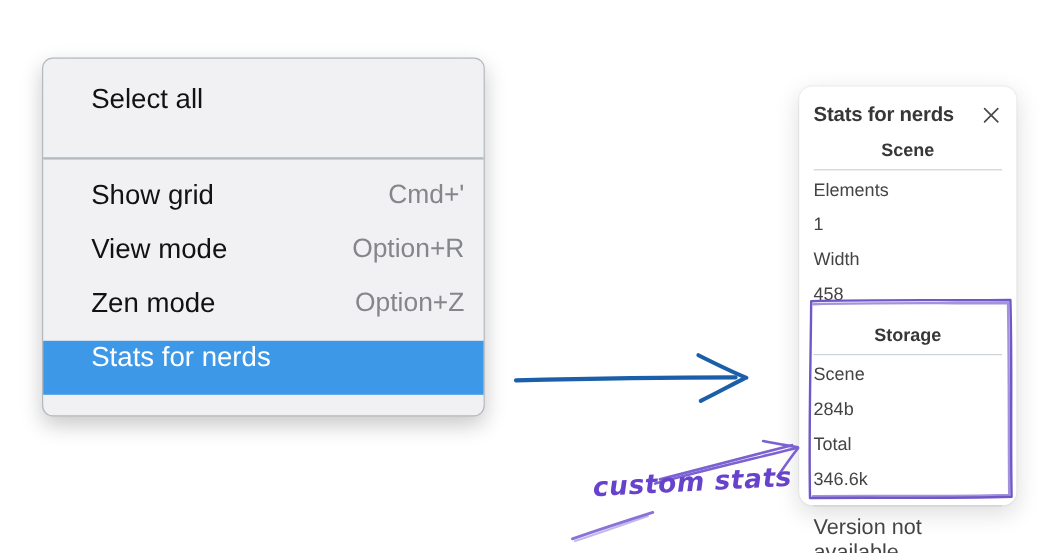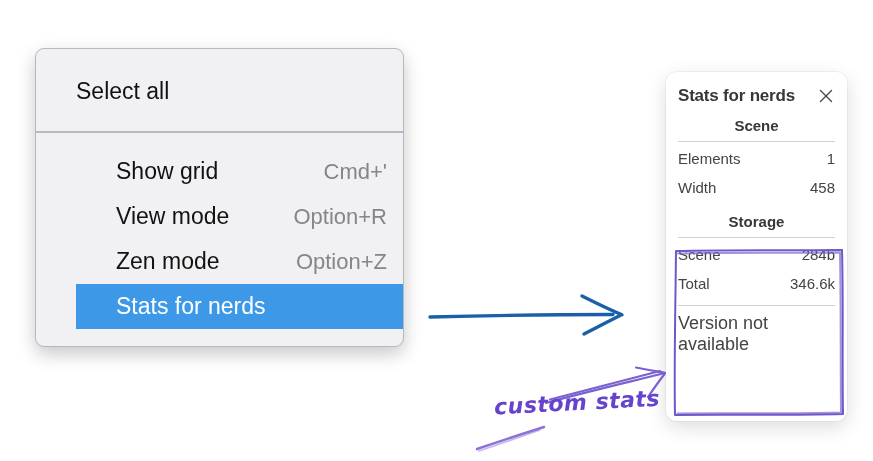--- a/index.html
+++ b/index.html
@@ -12,24 +12,24 @@
   
   .menu{
     position:absolute;left:35px;top:48px;width:369px;height:299px;
     background:#f1f1f3;
     border:1.5px solid #b3b9c0;
     border-radius:9px;
     box-shadow:0 7px 18px rgba(0,0,0,.22);
     box-sizing:border-box;
   }
   .menu-section-1{padding-top:20px;padding-bottom:17px;}
-  .menu-section-2{padding-top:16px;padding-bottom:18px;margin-left:40px;}
+  .menu-section-2{padding-top:16px;padding-bottom:18px;}
   .menu-separator{border-top:2px solid #b5bac1;margin:0;}
   .menu-item{
-    height:45px;display:flex;align-items:center;justify-content:space-between;
+    height:45px;display:flex;justify-content:space-between;
     padding:0 16px 0 40px;
     font-size:23px;color:#121212;cursor:default;gap:17px;
   }
   .menu-item .shortcut{color:#85868a;font-size:22px;}
   .menu-item.selected{background:#3d99e8;color:#ffffff;}
   .menu-item.selected .shortcut{color:rgba(255,255,255,.8);}
 
   
   .stats-panel{
     position:absolute;left:666px;top:72px;width:181px;height:349px;
@@ -37,21 +37,21 @@
     box-shadow:0 0 0 1px rgba(0,0,0,.04), 0 6px 20px rgba(0,0,0,.14);
     box-sizing:border-box;
     padding:14px 12px 10px 12px;
     color:#3b3b3b;
   }
   .stats-title-row{display:flex;align-items:center;justify-content:space-between;}
   .stats-title{font-size:17px;font-weight:bold;letter-spacing:-.2px;color:#373737;}
   .stats-close{width:18px;height:18px;display:flex;align-items:center;justify-content:center;cursor:pointer;}
   .stats-heading{font-size:15px;font-weight:bold;text-align:center;color:#373737;margin-top:11px;}
   .stats-divider{border:none;border-top:1px solid #ccd1d6;margin:7px 0 2px 0;}
-  .stats-row{display:flex;justify-content:space-between;font-size:15px;line-height:29px;color:#444444;}
+  .stats-row{display:flex;justify-content:space-between;font-size:15px;line-height:29px;color:#444444;flex-direction:column;}
   .stats-note{font-size:18px;color:#444444;margin-top:7px;}
 
   
   .annotation-layer{position:absolute;left:0;top:0;width:873px;height:461px;pointer-events:none;}
   .custom-stats-label{
     position:absolute;left:494px;top:390px;width:170px;
     font-family:"DejaVu Sans", sans-serif;
     font-style:italic;font-weight:600;
     font-size:22px;color:#6742cc;letter-spacing:.5px;
     transform:rotate(-3deg);

